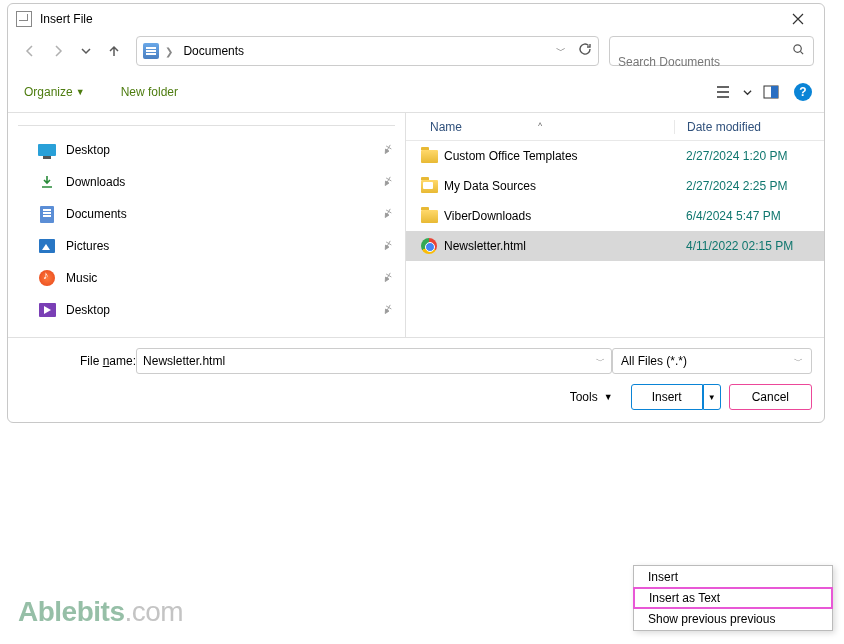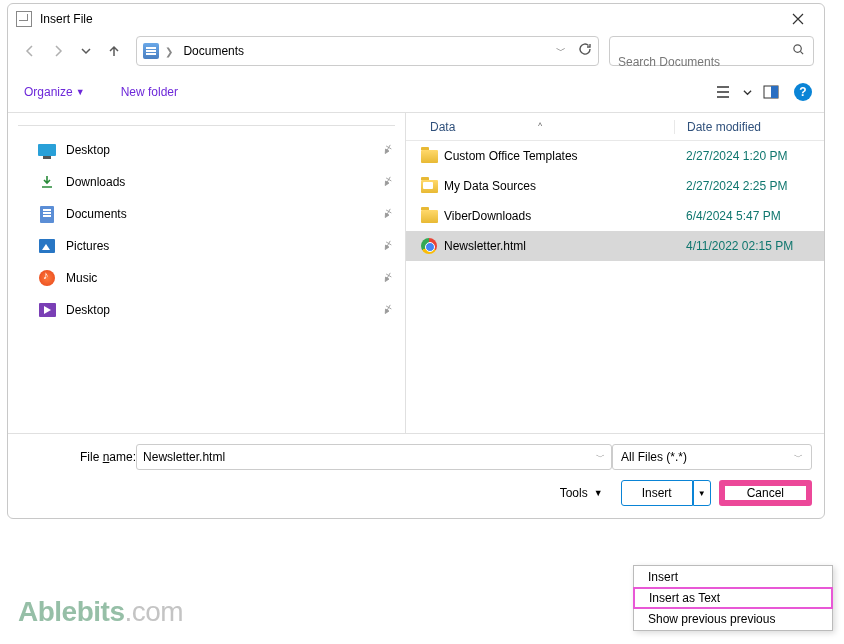--- a/index.html
+++ b/index.html
@@ -1,18 +1,18 @@
 <!DOCTYPE html>
 <html><head>
 <meta charset="utf-8">
 <style>
 * { box-sizing: border-box; margin: 0; padding: 0; font-family: 'Segoe UI', Tahoma, sans-serif; }
 body { background: #fff; width: 844px; height: 644px; position: relative; overflow: hidden; }
 
-.dialog { position: absolute; left: 7px; top: 3px; width: 818px; height: 516px; border: 1px solid #c8c8c8; border-radius: 6px; background: #fff; display: flex; flex-direction: column; }
+.dialog { position: absolute; left: 7px; top: 3px; width: 818px; height: 420px; border: 1px solid #c8c8c8; border-radius: 6px; background: #fff; display: flex; flex-direction: column; }
 
 .titlebar { height: 30px; display: flex; align-items: center; padding: 0 6px; }
 .titlebar .app-icon { width: 16px; height: 16px; margin: 0 8px 0 2px; border: 1px solid #888; background: #fff; position: relative; }
 .titlebar .app-icon::after { content:''; position:absolute; left:2px; top:2px; width:8px; height:6px; border:1px solid #888; border-top:none; border-left:none;}
 .titlebar .title { font-size: 12px; color: #000; }
 .titlebar .close { margin-left: auto; width: 40px; height: 26px; display: flex; align-items: center; justify-content: center; cursor: pointer; }
 .titlebar .close svg { width: 12px; height: 12px; }
 
 .navrow { height: 38px; display: flex; align-items: center; padding: 4px 10px 8px 10px; gap: 4px; }
 .navbtn { width: 24px; height: 24px; display:flex; align-items:center; justify-content:center; color:#5a5a5a; }
@@ -29,21 +29,21 @@
 .breadcrumb .refresh svg{width:14px;height:14px;}
 .breadcrumb .refresh{color:#555;}
 
 .searchbox { width: 205px; height: 30px; border:1px solid #ccc; border-radius:4px; display:flex; align-items:center; padding:0 8px; }
 .searchbox input { border:none; outline:none; flex:1; font-size:12px; color:#000; background:transparent;margin-top:21px; }
 .searchbox input::placeholder{color:#777;}
 .searchbox .sicon{color:#555;}
 .searchbox .sicon svg{width:13px;height:13px;}
 
 .toolbar { height: 40px; display:flex; align-items:center; padding:0 12px; }
-.tool-link { font-size:12px; color:#6d28d9; display:flex; align-items:center; gap:3px; padding:3px 4px; cursor:pointer; }
+.tool-link { font-size:12px; color:#4d7c0f; display:flex; align-items:center; gap:3px; padding:3px 4px; cursor:pointer; }
 .tool-link .ar{font-size:9px;}
 .tool-newfolder { margin-left: 28px; }
 .tool-spacer{flex:1;}
 .viewbtn{width:24px;height:24px;display:flex;align-items:center;justify-content:center;margin:0 3px;color:#333;}
 .viewbtn svg{width:16px;height:16px;}
 .help-icon{width:18px;height:18px;border-radius:50%;background:#0a84d6;color:#fff;font-size:12px;font-weight:bold;display:flex;align-items:center;justify-content:center;margin-left:8px;}
 
 .bodyarea{flex:1;display:flex;border-top:1px solid #e0e0e0;overflow:hidden;}
 .sidebar{width:398px;border-right:1px solid #e0e0e0;padding-top:12px;overflow:hidden;}
 .sidebar .divider{height:1px;background:#e0e0e0;margin:0 10px 8px 10px;}
@@ -82,21 +82,21 @@
 .fn-input .dd{font-size:9px;color:#555;}
 .filter{width:200px;height:26px;border:1px solid #ccc;border-radius:3px;display:flex;align-items:center;padding:0 8px;font-size:12px;justify-content:space-between;}
 .filter .dd{font-size:9px;color:#555;}
 
 .btn-row{display:flex;align-items:center;justify-content:flex-end;gap:8px;}
 .tools-link{font-size:12px;display:flex;align-items:center;gap:6px;margin-right:10px;}
 .tools-link .dd{font-size:9px;}
 .split-btn{display:flex;height:26px;}
 .split-btn .main{border:1px solid #0a84d6;border-radius:3px 0 0 3px;padding:0 20px;font-size:12px;display:flex;align-items:center;background:#fff;}
 .split-btn .arrow{border:1px solid #0a84d6;border-left:1px solid #0a84d6;border-radius:0 3px 3px 0;width:18px;display:flex;align-items:center;justify-content:center;font-size:8px;background:#fff;}
-.btn{height:26px;border:6px solid #ec4899;border-radius:3px;padding:0 22px;font-size:12px;background:#fff;display:flex;align-items:center;}
+.btn{height:26px;border:1px solid #ec4899;border-radius:3px;padding:0 22px;font-size:12px;background:#fff;display:flex;align-items:center;}
 
 .dropdown-menu{position:absolute;left:633px;top:565px;width:200px;border:1px solid #bbb;background:#fff;box-shadow:2px 2px 6px rgba(0,0,0,0.15);}
 .dropdown-menu .mi{height:22px;display:flex;align-items:center;padding:0 14px;font-size:12px;cursor:pointer;}
 .dropdown-menu .mi.highlight{border:2px solid #e858d6;margin:-1px;}
 
 .watermark{position:absolute;left:18px;top:596px;font-size:28px;font-weight:600;color:#96bfa7;letter-spacing:-0.5px;}
 .watermark .com{color:#c4c4c4;font-weight:400;}
 
 
 .ico-desktop{width:18px;height:12px;background:#29a0d8;border-radius:1px;position:relative;}
@@ -254,21 +254,21 @@
           <span>Desktop</span>
           <span class="pin"><svg viewBox="0 0 12 12">
               <path d="M6 1 L6 7 M3 4 L9 4 M4 7 L8 7 L6 11 Z" stroke="currentColor" fill="currentColor" stroke-width="0.8"></path>
             </svg></span>
         </div>
     </div>
 
     <div class="filelist">
       <div class="fileheader">
         <div class="col col-name">
-            <span>Data</span>
+            <span>Name</span>
             <span class="sortarrow">˄</span>
           </div>
         <div class="col col-date">
             <span>Date modified</span>
           </div>
       </div>
       <div class="filerow">
           <div class="ficon">
             <div class="folder-icon"></div>
           </div>

